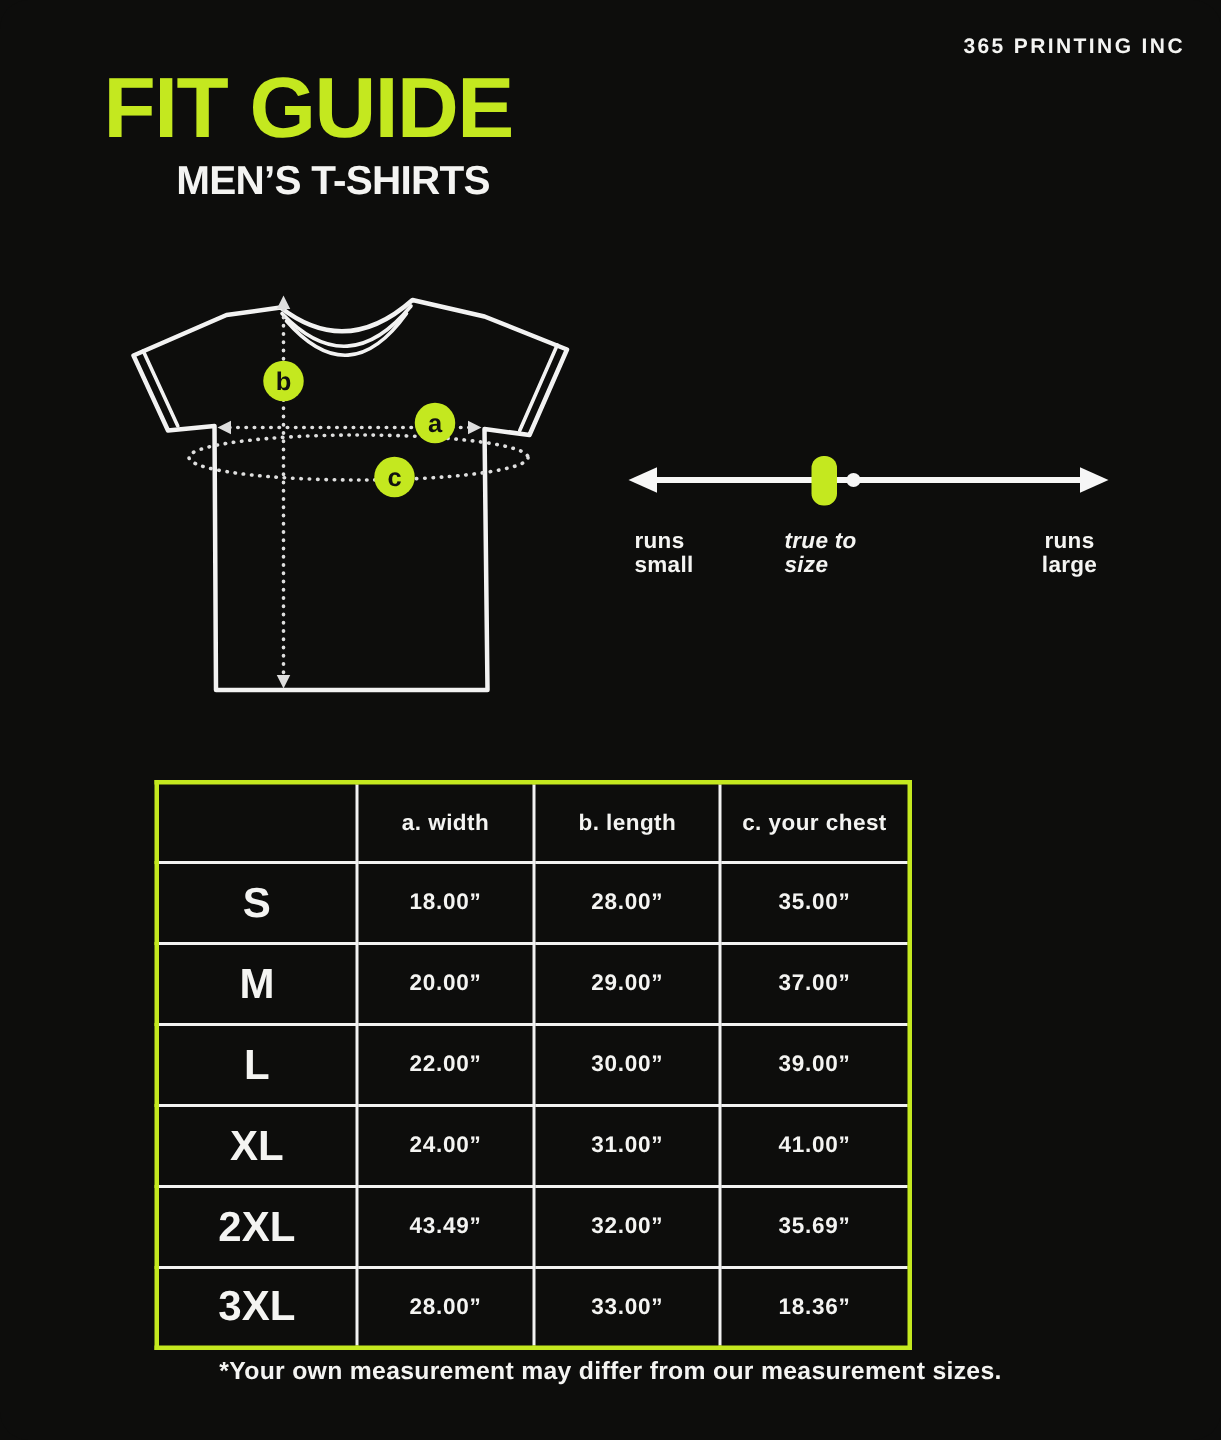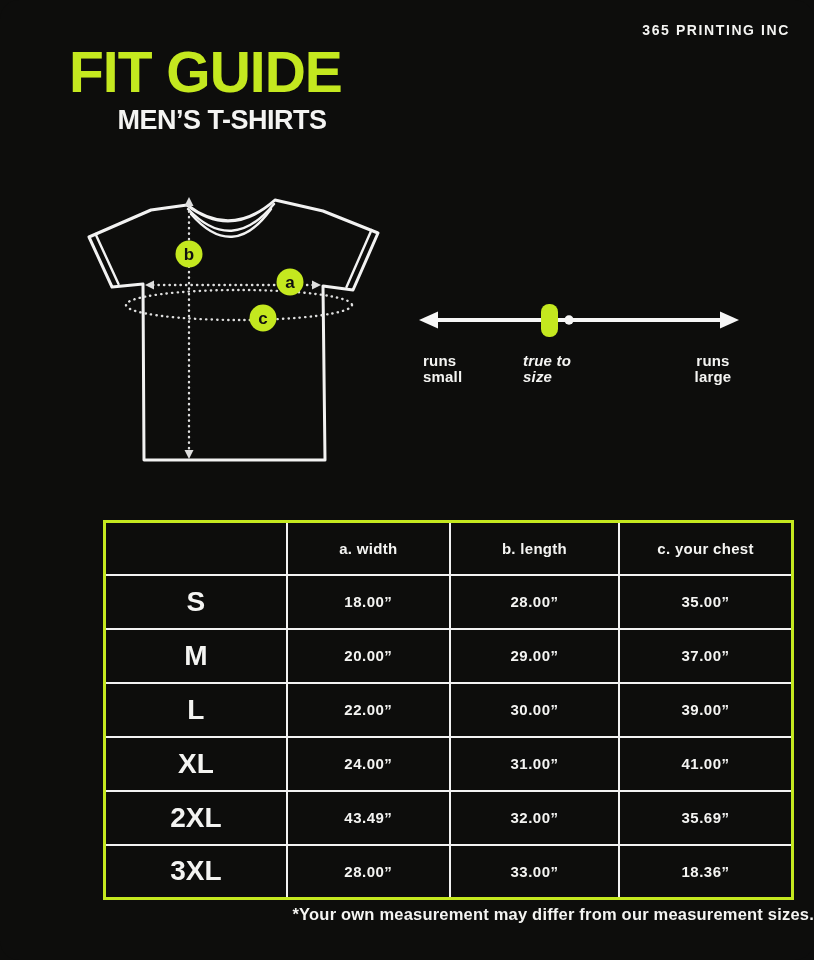--- a/index.html
+++ b/index.html
@@ -35,37 +35,37 @@
   .fit-scale-svg{position:absolute;left:410px;top:292px;width:340px;height:60px;}
   .scale-label{
     position:absolute;top:353px;
     font-size:15px;font-weight:bold;line-height:1.05;
     letter-spacing:0.2px;white-space:pre-line;color:var(--ink);
   }
   .scale-label.left{left:423px;text-align:left;}
   .scale-label.center{left:523px;width:100px;text-align:left;font-style:italic;}
   .scale-label.right{left:663px;width:100px;text-align:center;}
   table.size-table{
-    position:absolute;left:103px;top:520px;width:691px;height:378px;
+    position:absolute;left:103px;top:520px;width:505px;height:378px;
     border-collapse:collapse;table-layout:fixed;
     border:3px solid var(--accent);
   }
   table.size-table th,table.size-table td{
     border:2px solid #f2f2f2;
     text-align:center;vertical-align:middle;
     color:var(--ink);padding:0;
   }
   table.size-table thead tr{height:53px;}
   table.size-table tbody tr{height:54px;}
   table.size-table th{font-size:15px;font-weight:bold;letter-spacing:0.3px;}
   table.size-table td{font-size:15px;font-weight:bold;letter-spacing:0.5px;}
   table.size-table td.size-col{font-size:28px;letter-spacing:0;}
   .footnote{
     position:absolute;left:0;top:905px;width:814px;
-    text-align:right;font-size:16.5px;font-weight:bold;letter-spacing:0.2px;
+    text-align:center;font-size:16.5px;font-weight:bold;letter-spacing:0.2px;
     color:var(--ink);
   }
   .shirt-line{stroke:#f2f2f2;stroke-width:3;fill:none;stroke-linejoin:round;stroke-linecap:round;}
   .seam{stroke:#f2f2f2;stroke-width:2.4;fill:none;stroke-linecap:round;}
   .dotted{stroke:#dedede;stroke-width:2.4;fill:none;stroke-linecap:round;stroke-dasharray:0.3 5.2;}
   .arrowhead{fill:#dedede;}
   .marker-dot{fill:var(--accent);}
   .marker-letter{fill:#101010;font-family:"Liberation Sans","DejaVu Sans",sans-serif;font-size:17px;font-weight:bold;text-anchor:middle;}
   .scale-line{stroke:#f6f6f6;stroke-width:4;}
   .scale-arrow{fill:#f6f6f6;}

